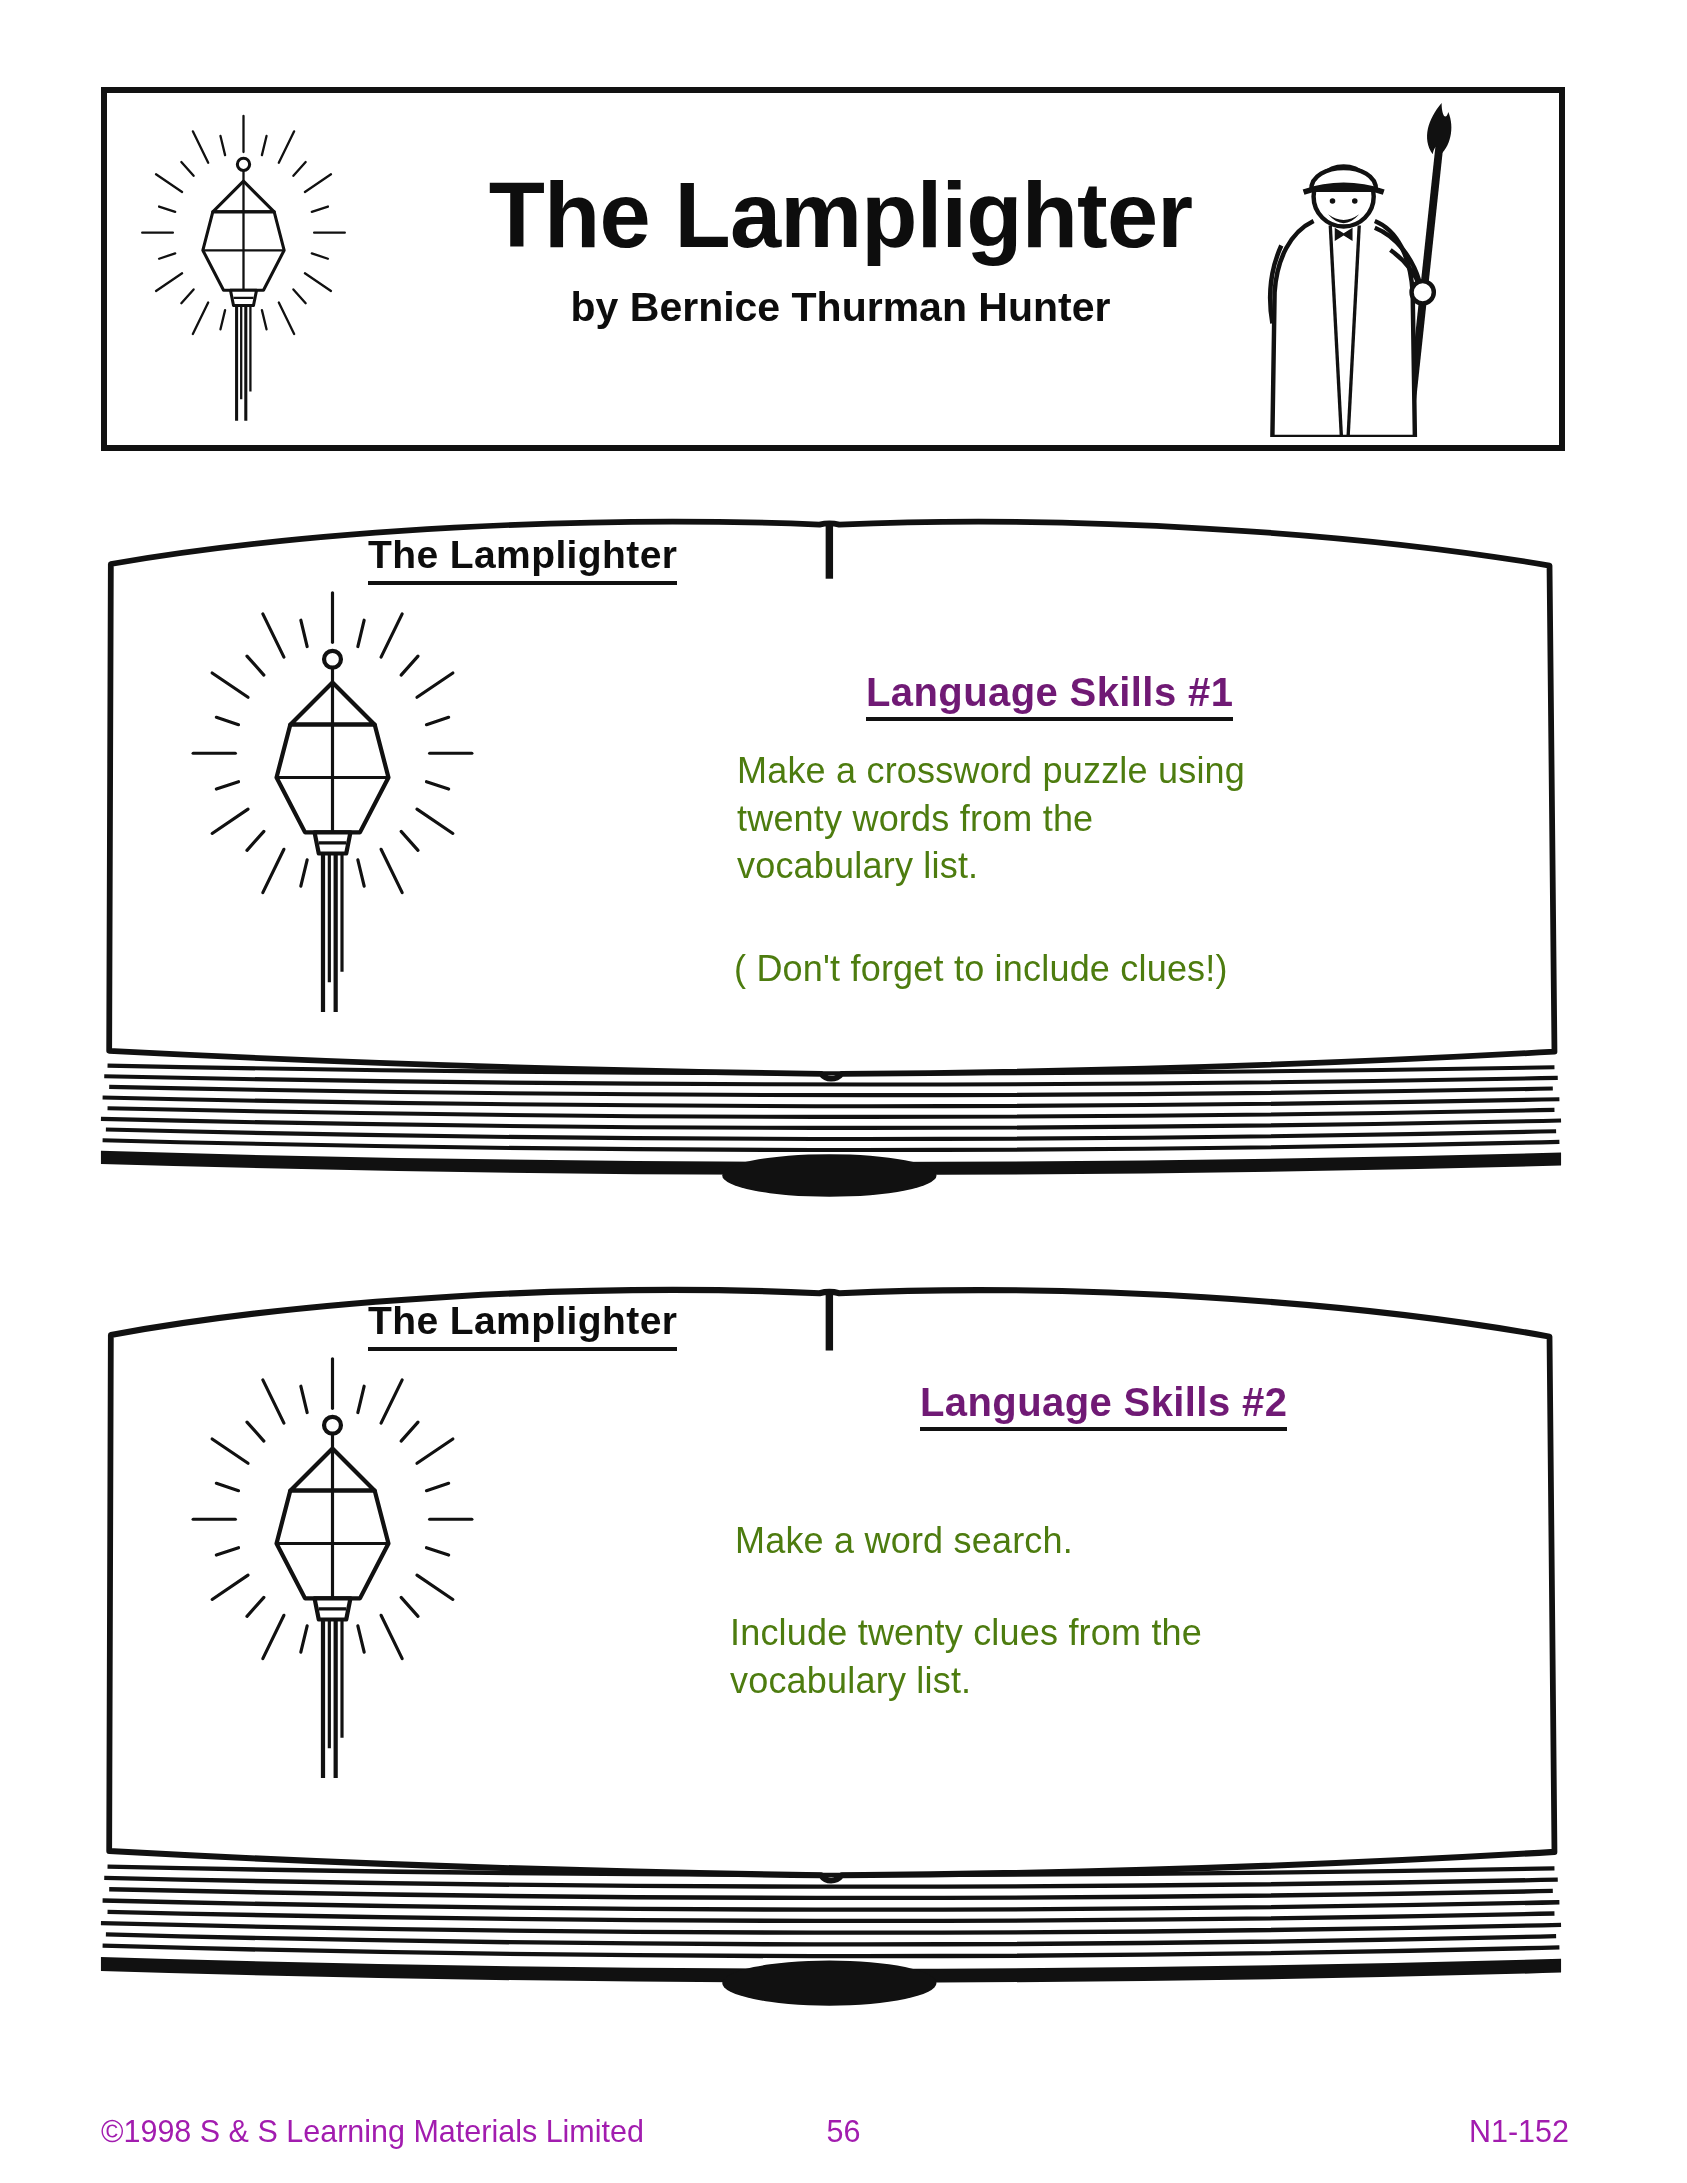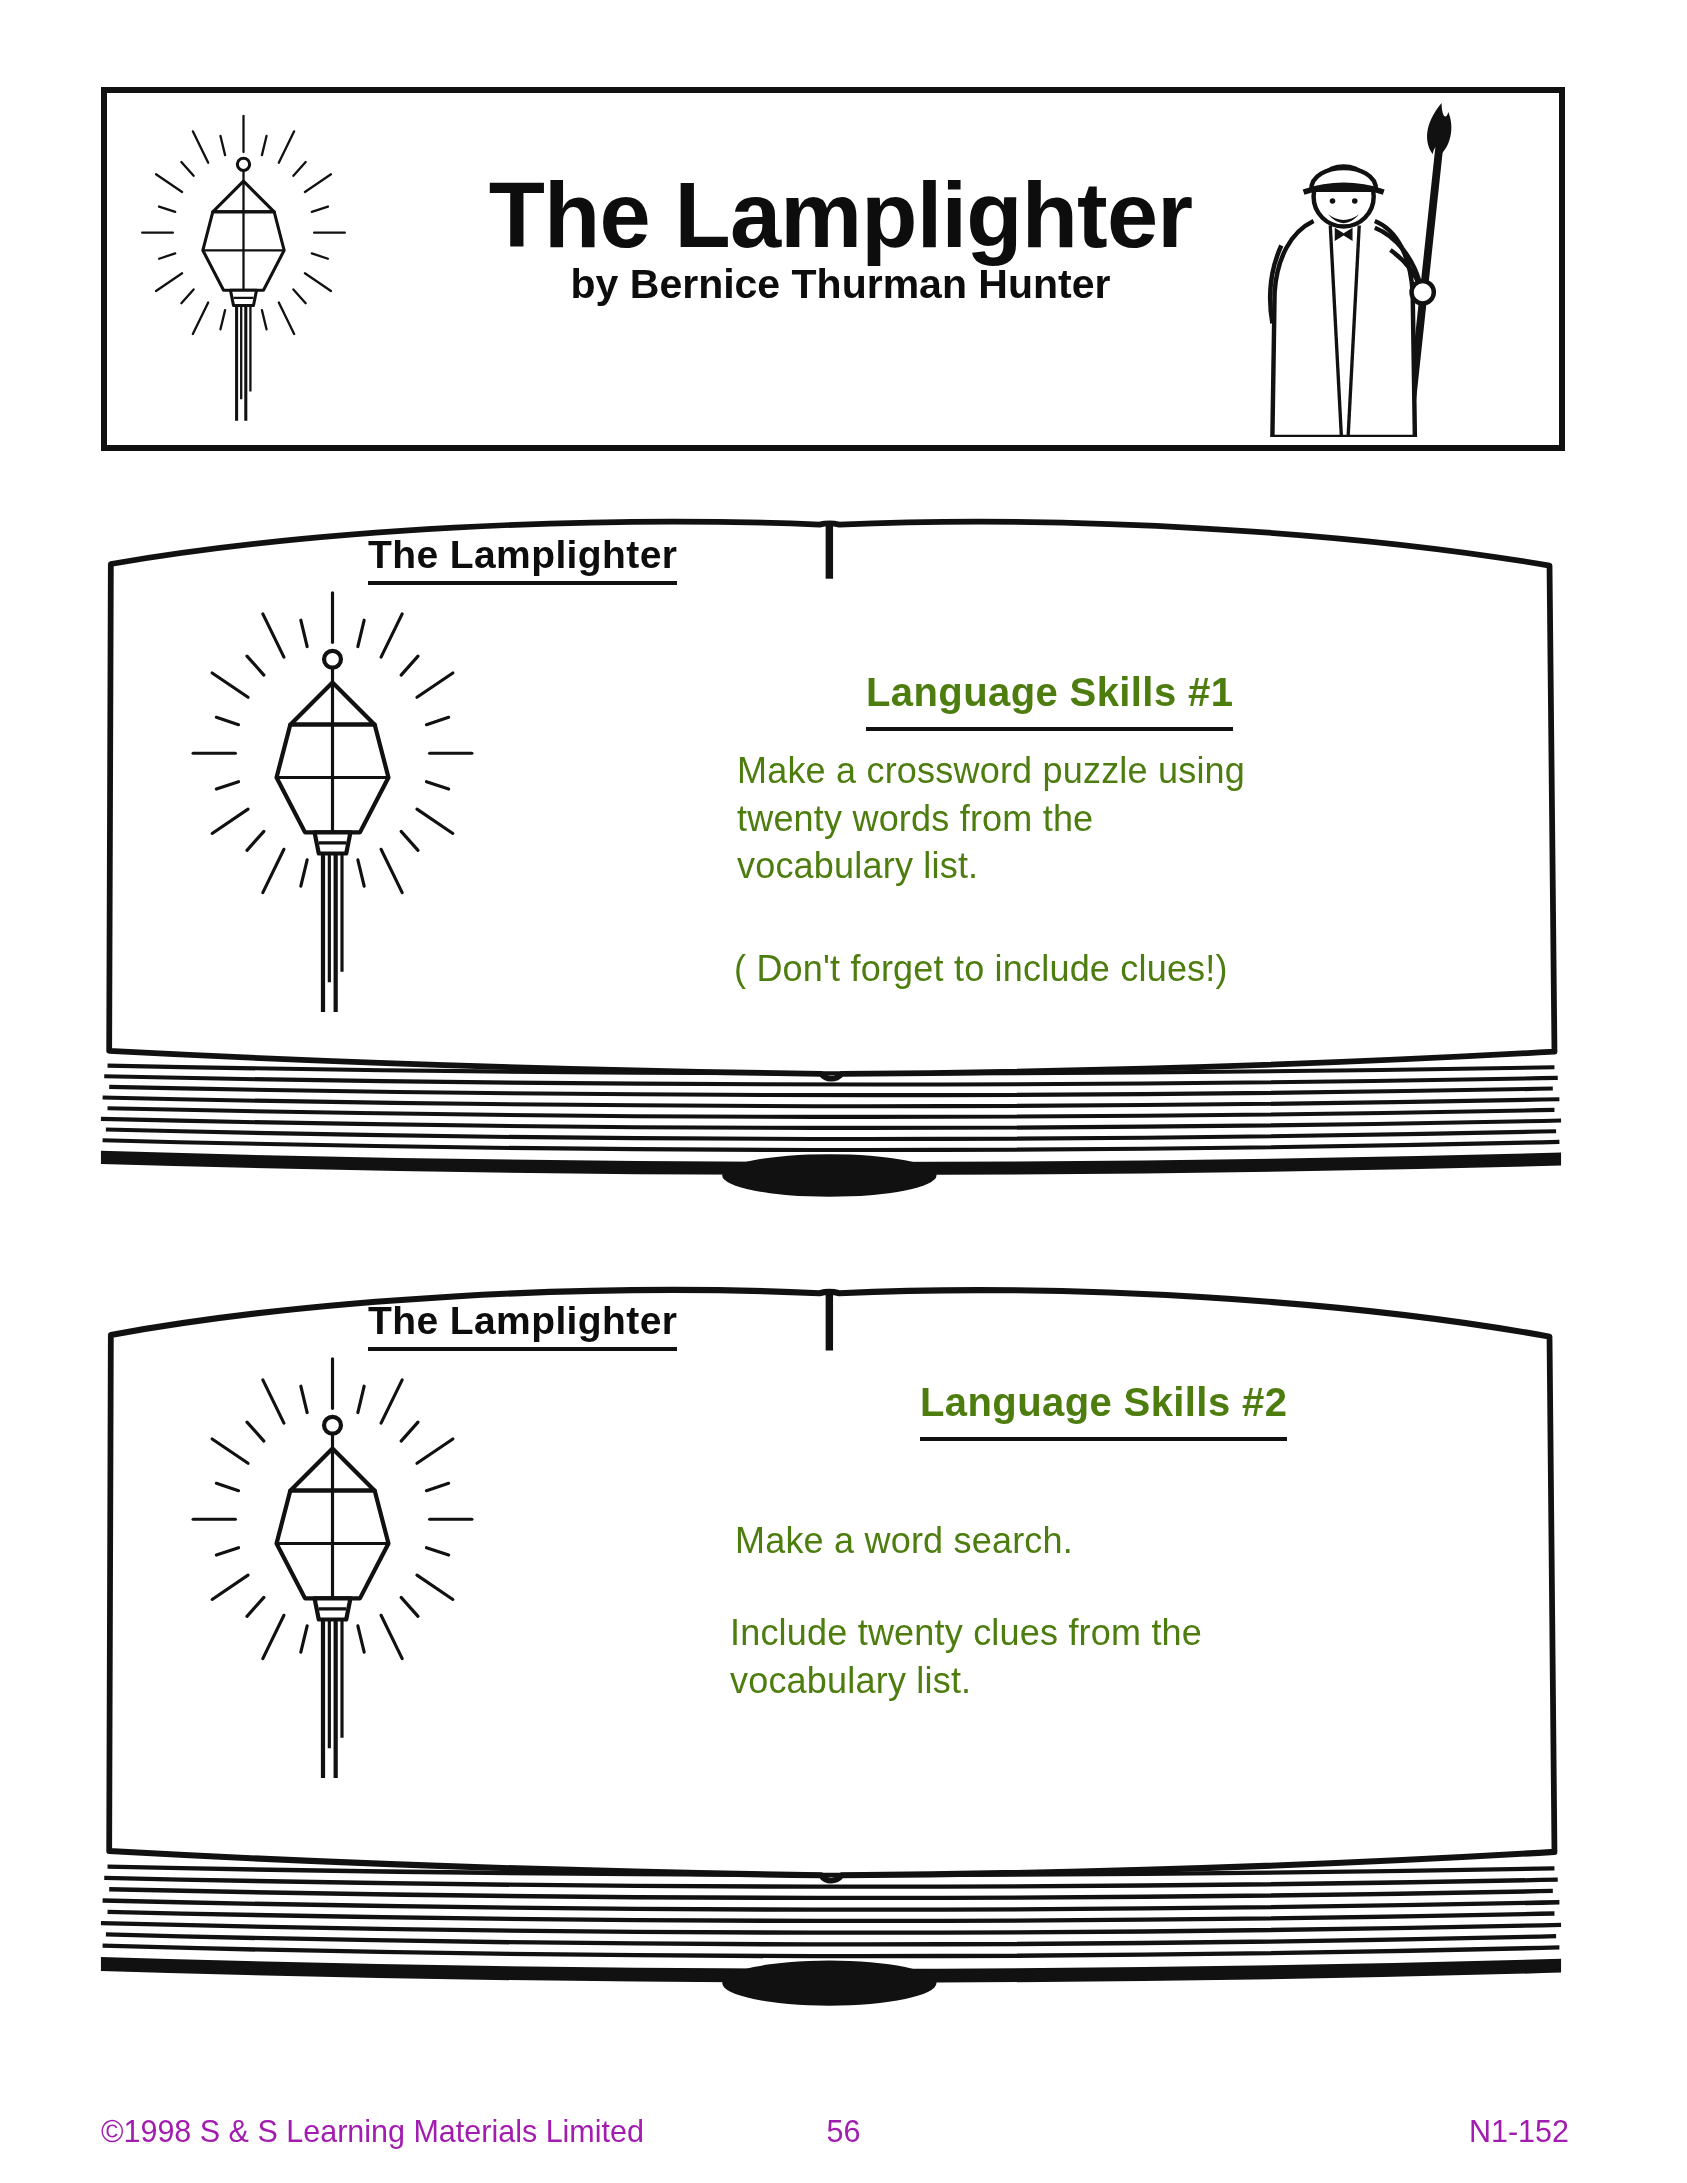--- a/index.html
+++ b/index.html
@@ -10,35 +10,35 @@
   
   .header-box{
     position:absolute;left:101px;top:87px;width:1452px;height:352px;
     border:6.6px solid #111;background:#fff;overflow:hidden;
   }
   .header-lamp{position:absolute;left:21.4px;top:13px;width:231px;height:330px;}
   .header-text{position:absolute;left:297px;top:76px;width:873px;text-align:center;}
   .page-title{
     font-size:92px;font-weight:bold;letter-spacing:-0.8px;line-height:1;color:#0d0d0d;
   }
-  .byline{font-size:41px;font-weight:bold;color:#0d0d0d;}
+  .byline{font-size:41px;font-weight:bold;margin-top:23px;color:#0d0d0d;}
   .header-man{position:absolute;left:1064px;top:10px;width:372px;height:334px;}
   
   .book-section{position:absolute;left:96px;width:1470px;}
   .book-section.s1{top:482px;height:750px;}
   .book-section.s2{top:1248px;height:795px;}
   .book-svg{position:absolute;left:0;top:0;width:100%;height:100%;}
   .book-heading{
     position:absolute;left:272px;top:51px;font-size:39px;font-weight:bold;
     letter-spacing:0.4px;border-bottom:4.1px solid #111;padding-bottom:4.1px;color:#0d0d0d;
   }
   .lamp-wrap{position:absolute;left:78px;top:97px;width:317px;height:454px;}
   .activity-title{
     position:absolute;font-size:40px;font-weight:bold;letter-spacing:0.4px;
-    border-bottom:4.1px solid #111;padding-bottom:12px;color:#4d7c0f;
+    border-bottom:4.1px solid #111;padding-bottom:2px;color:#701a75;
   }
   .s1 .activity-title{left:770px;top:188px;}
   .s2 .activity-title{left:824px;top:132px;}
   .para{
     position:absolute;font-size:36px;line-height:1.32;letter-spacing:0.2px;
     color:#4d7c0f;white-space:pre-line;
   }
   .s1 .p0{left:641px;top:265px;}
   .s1 .p1{left:638px;top:463px;}
   .s2 .p0{left:639px;top:269px;}

